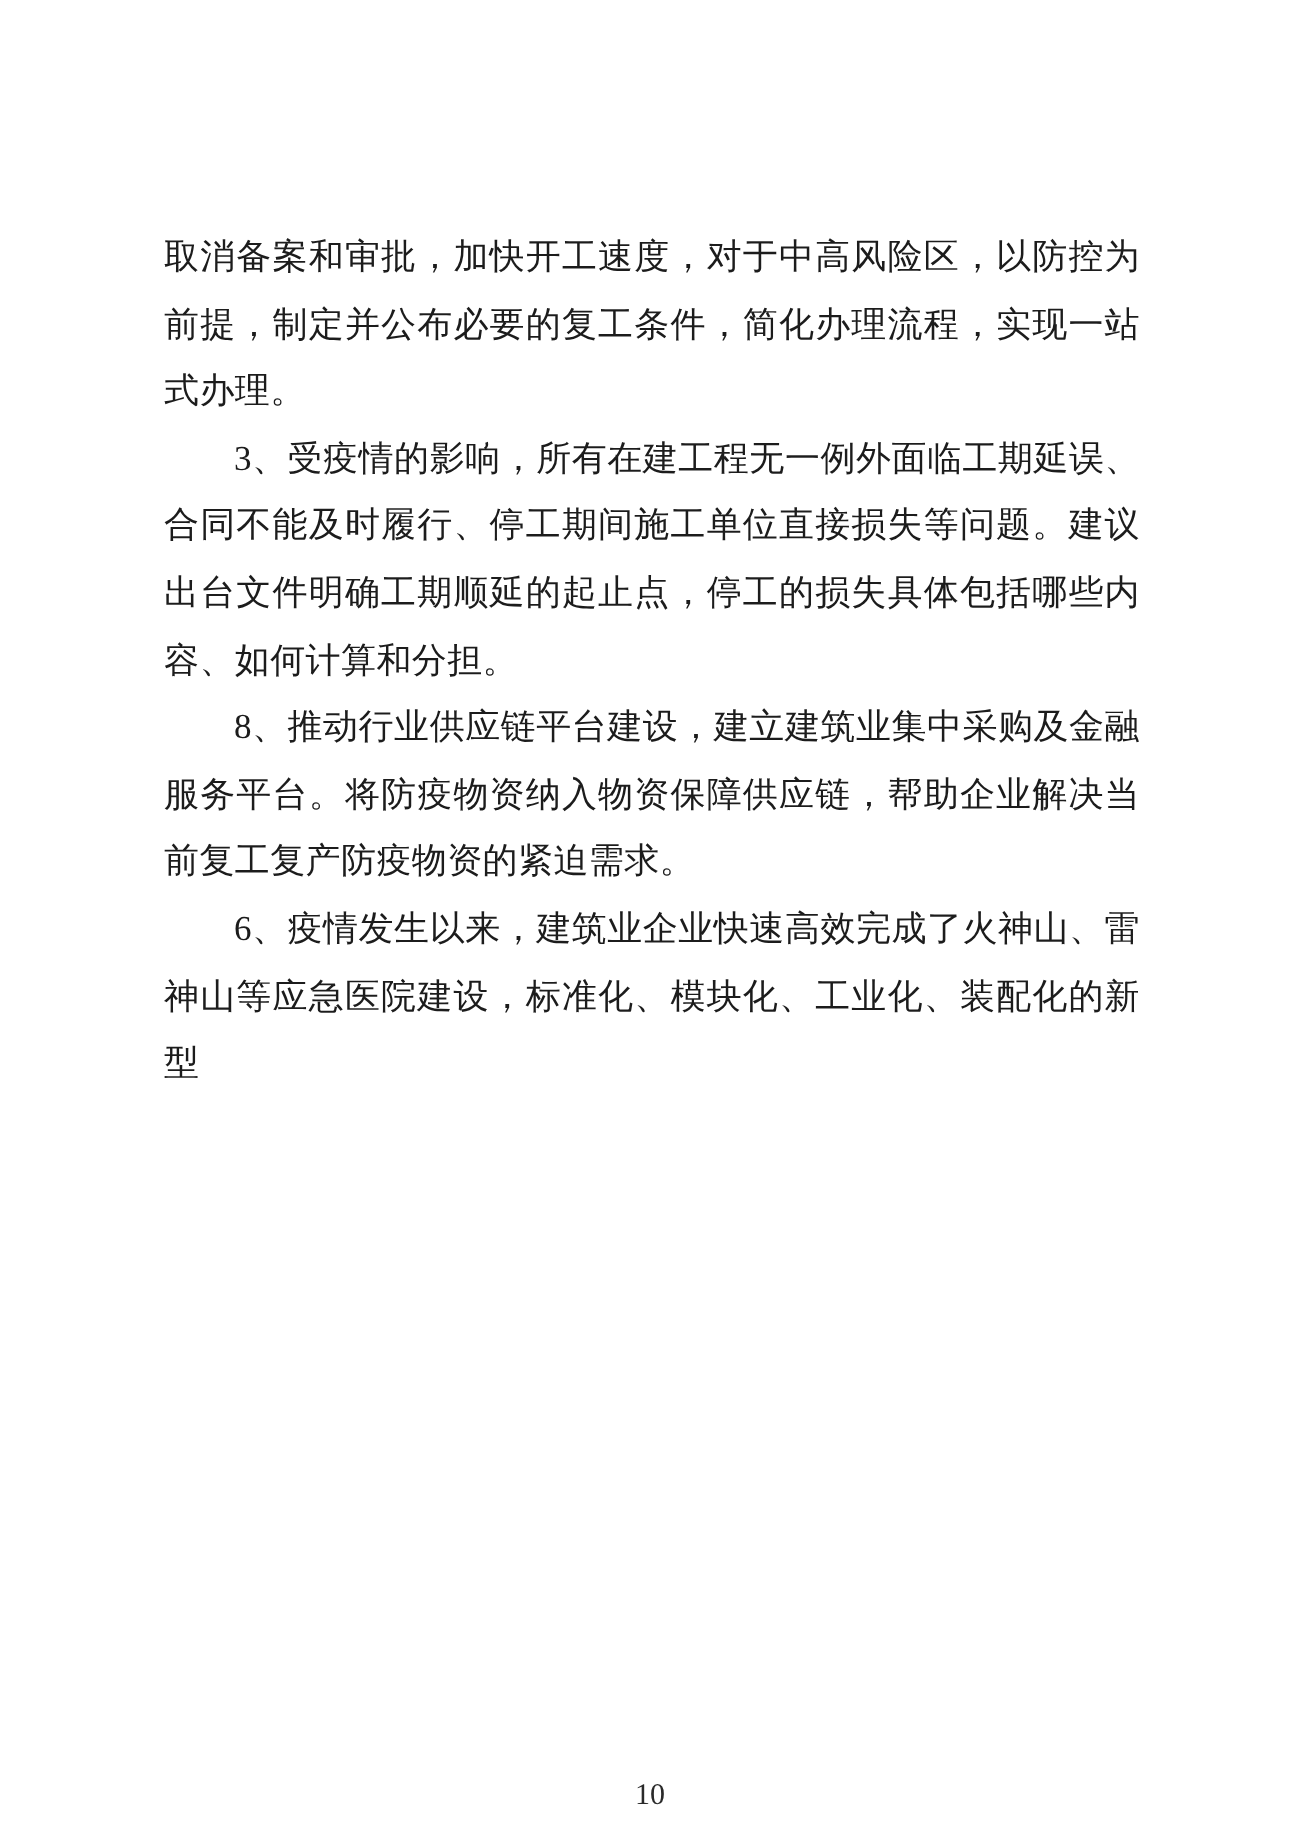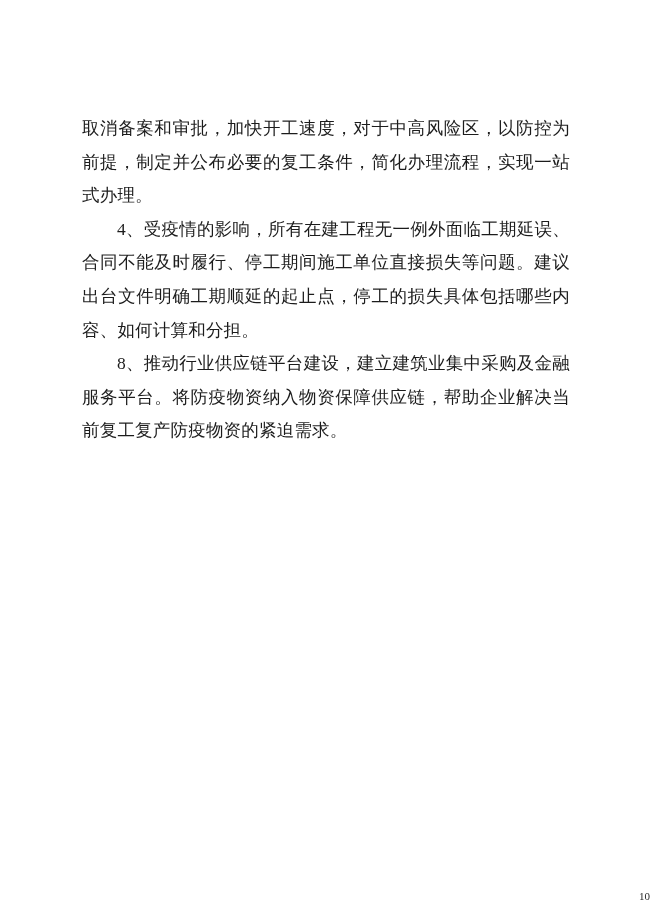--- a/index.html
+++ b/index.html
@@ -32,28 +32,29 @@
     letter-spacing: 0.2px;
   }
   .para.continuation {
     text-indent: 0;
   }
   .page-number {
     position: absolute;
     left: 0;
     top: 848px;
     width: 650px;
-    text-align: right;
-    font-size: 11px;
+    text-align: center;
+    font-size: 15px;
     color: #2a2a2a;
   }
 </style>
 </head>
 <body>
 
 <div class="page">
   <div class="content">
     <p class="para continuation">取消备案和审批，加快开工速度，对于中高风险区，以防控为前提，制定并公布必要的复工条件，简化办理流程，实现一站式办理。</p>
-    <p class="para">4、受疫情的影响，所有在建工程无一例外面临工期延误、合同不能及时履行、停工期间施工单位直接损失等问题。建议出台文件明确工期顺延的起止点，停工的损失具体包括哪些内容、如何计算和分担。</p>
+    <p class="para">3、受疫情的影响，所有在建工程无一例外面临工期延误、合同不能及时履行、停工期间施工单位直接损失等问题。建议出台文件明确工期顺延的起止点，停工的损失具体包括哪些内容、如何计算和分担。</p>
     <p class="para">8、推动行业供应链平台建设，建立建筑业集中采购及金融服务平台。将防疫物资纳入物资保障供应链，帮助企业解决当前复工复产防疫物资的紧迫需求。</p>
+    <p class="para">6、疫情发生以来，建筑业企业快速高效完成了火神山、雷神山等应急医院建设，标准化、模块化、工业化、装配化的新型</p>
   </div>
   <div class="page-number">10</div>
 </div>
 
 </body></html>

